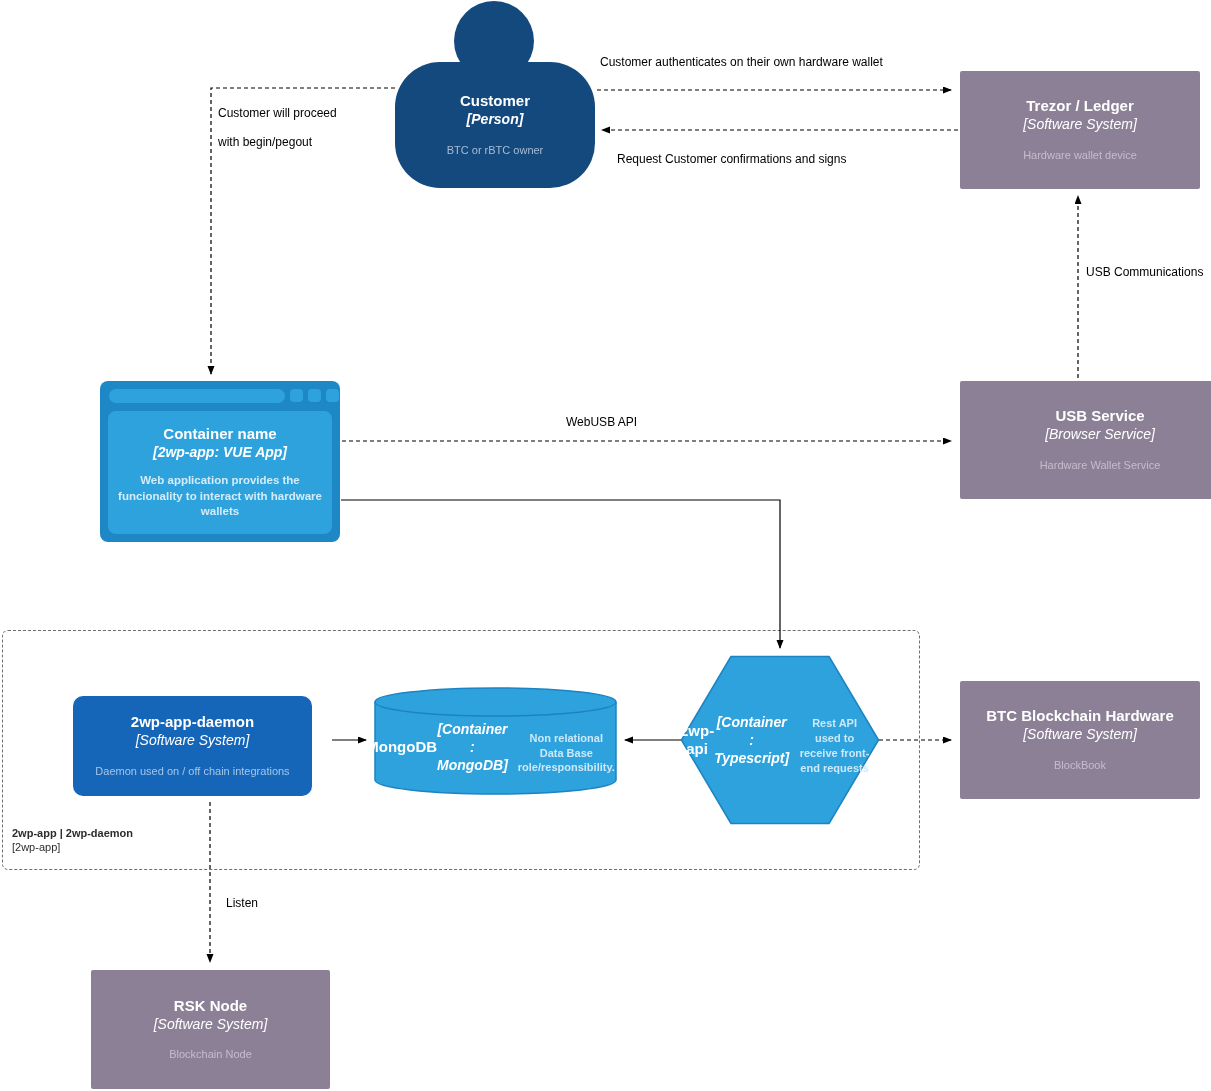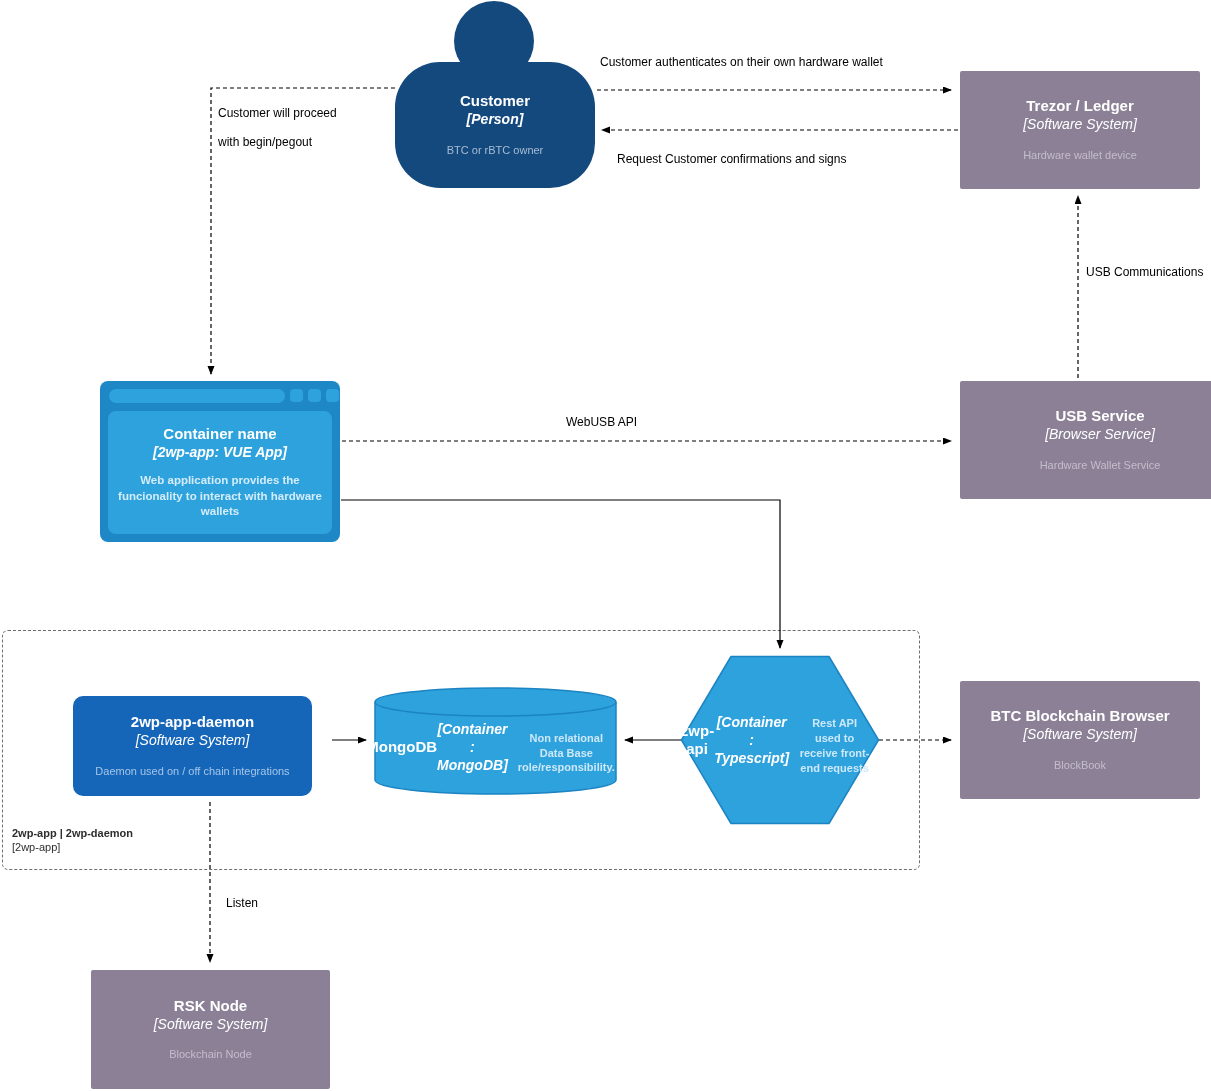--- a/index.html
+++ b/index.html
@@ -135,21 +135,21 @@
       <polygon points="51,1.5 149,1.5 198.5,85 149,168.5 51,168.5 1.5,85" fill="#2ea2dd" stroke="#1c84c2" stroke-width="1.5" stroke-linejoin="round"></polygon>
     </svg>
     <div class="shape-text" style="top:0;bottom:0;">
       <div class="n-title">2wp-api</div>
       <div class="n-type bold">[Container : Typescript]</div>
       <div class="n-desc">Rest API used to receive front-end requests</div>
     </div>
   </div>
 
   <div class="node gray" style="left:960px;top:681px;width:240px;height:118px;">
-    <div class="n-title">BTC Blockchain Browser</div>
+    <div class="n-title">BTC Blockchain Hardware</div>
     <div class="n-type">[Software System]</div>
     <div class="n-desc">BlockBook</div>
   </div>
 
   <div class="node gray" style="left:91px;top:970px;width:239px;height:119px;">
     <div class="n-title">RSK Node</div>
     <div class="n-type">[Software System]</div>
     <div class="n-desc">Blockchain Node</div>
   </div>
 

